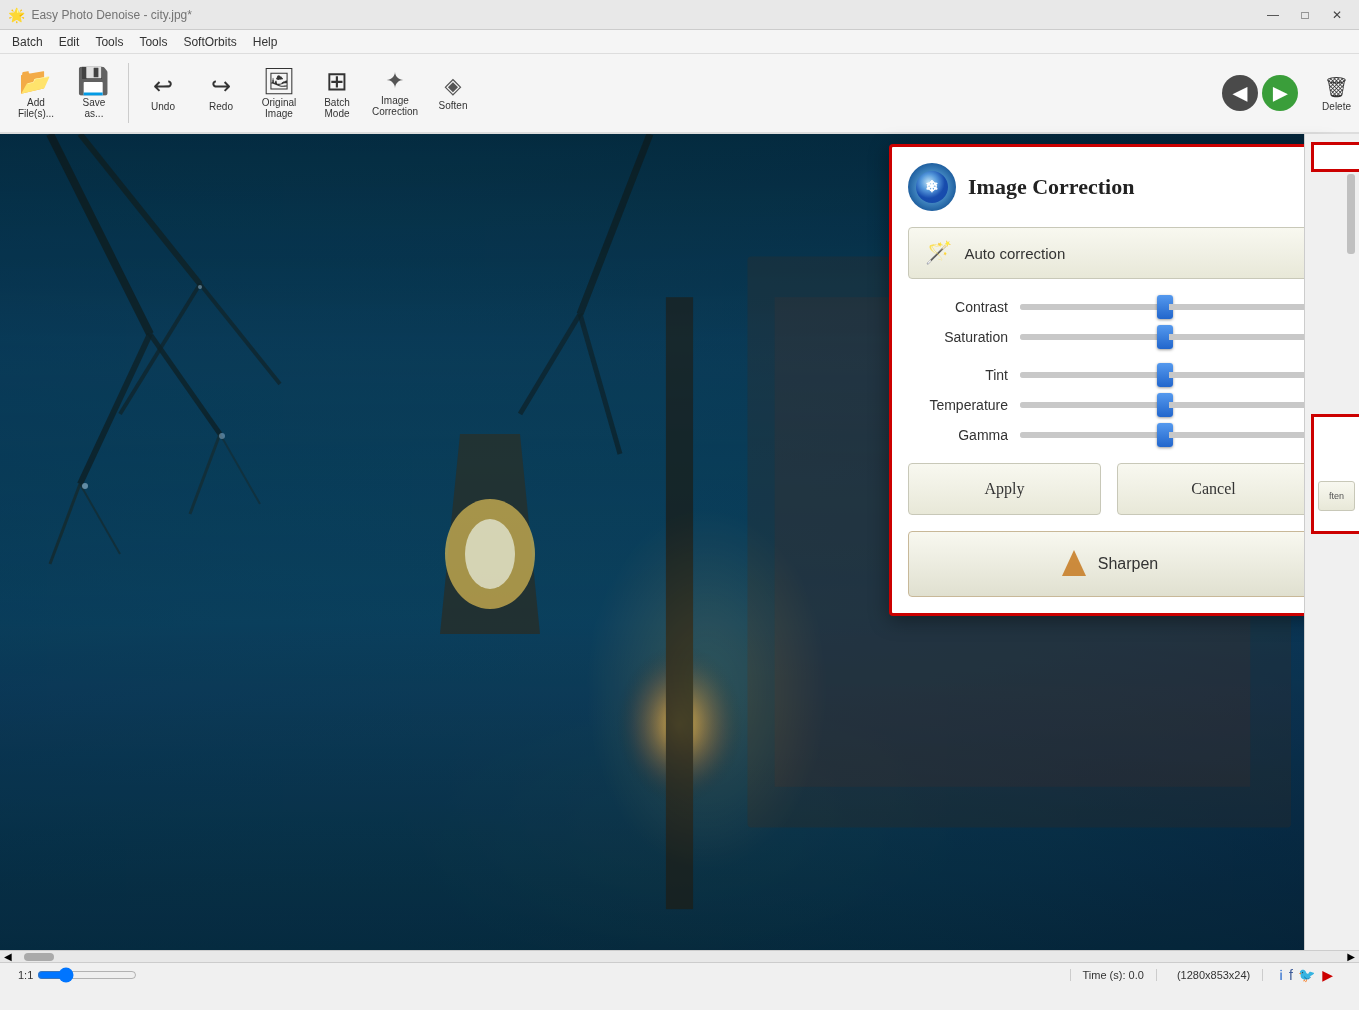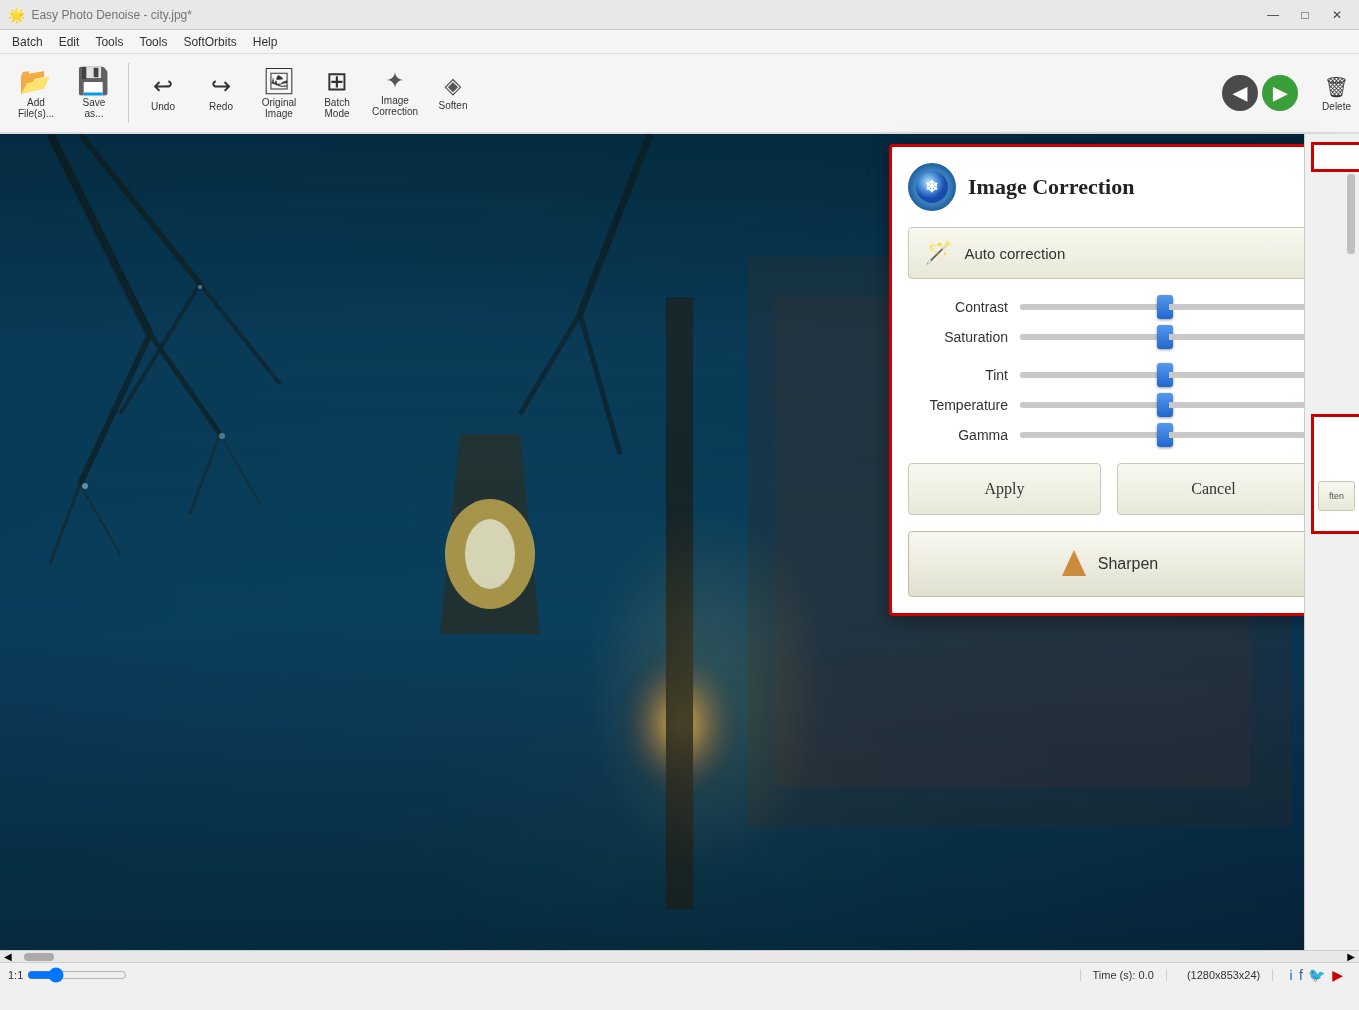--- a/index.html
+++ b/index.html
@@ -252,21 +252,21 @@
       gap: 10px;
     }
 
     
     .status-bar {
       height: 24px;
       background: #f0f0f0;
       border-top: 1px solid #ccc;
       display: flex;
       align-items: center;
-      padding: 0 8px;
+      padding: 0 18px;
       font-size: 11px;
       color: #333;
       gap: 8px;
       position: absolute;
       bottom: 0;
       left: 0;
       right: 0;
     }
     .status-zoom { display: flex; align-items: center; gap: 4px; }
     .zoom-slider { width: 100px; }

